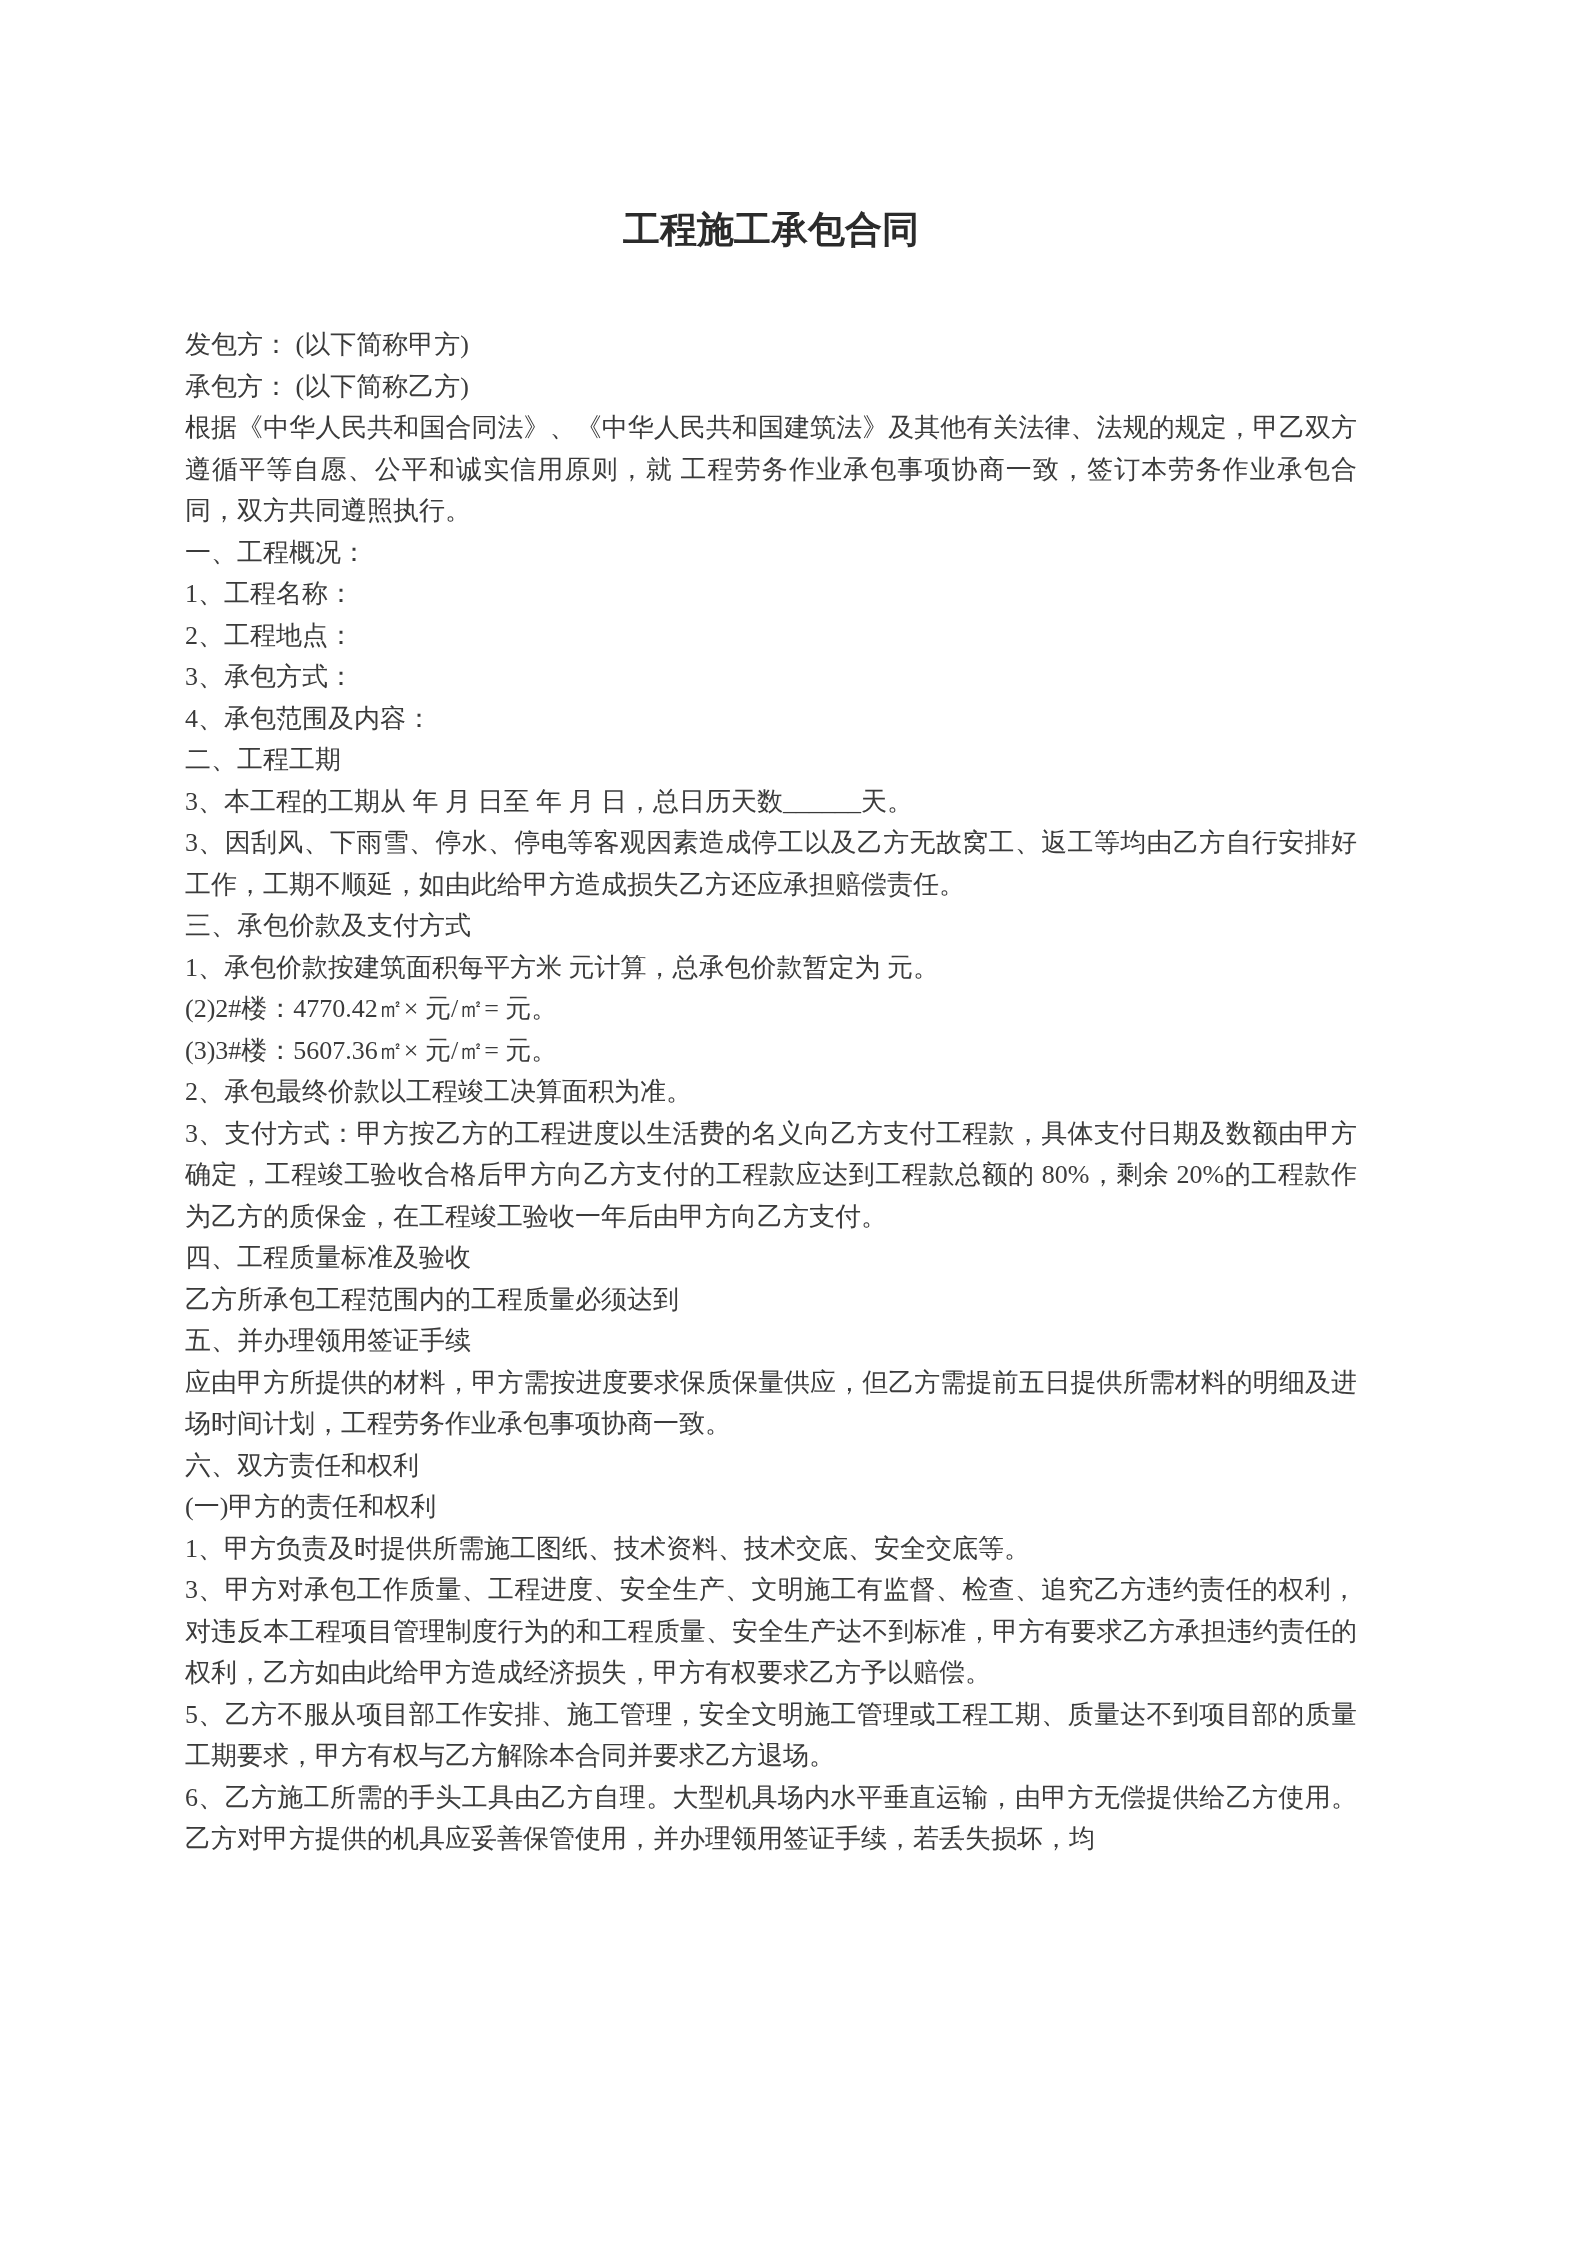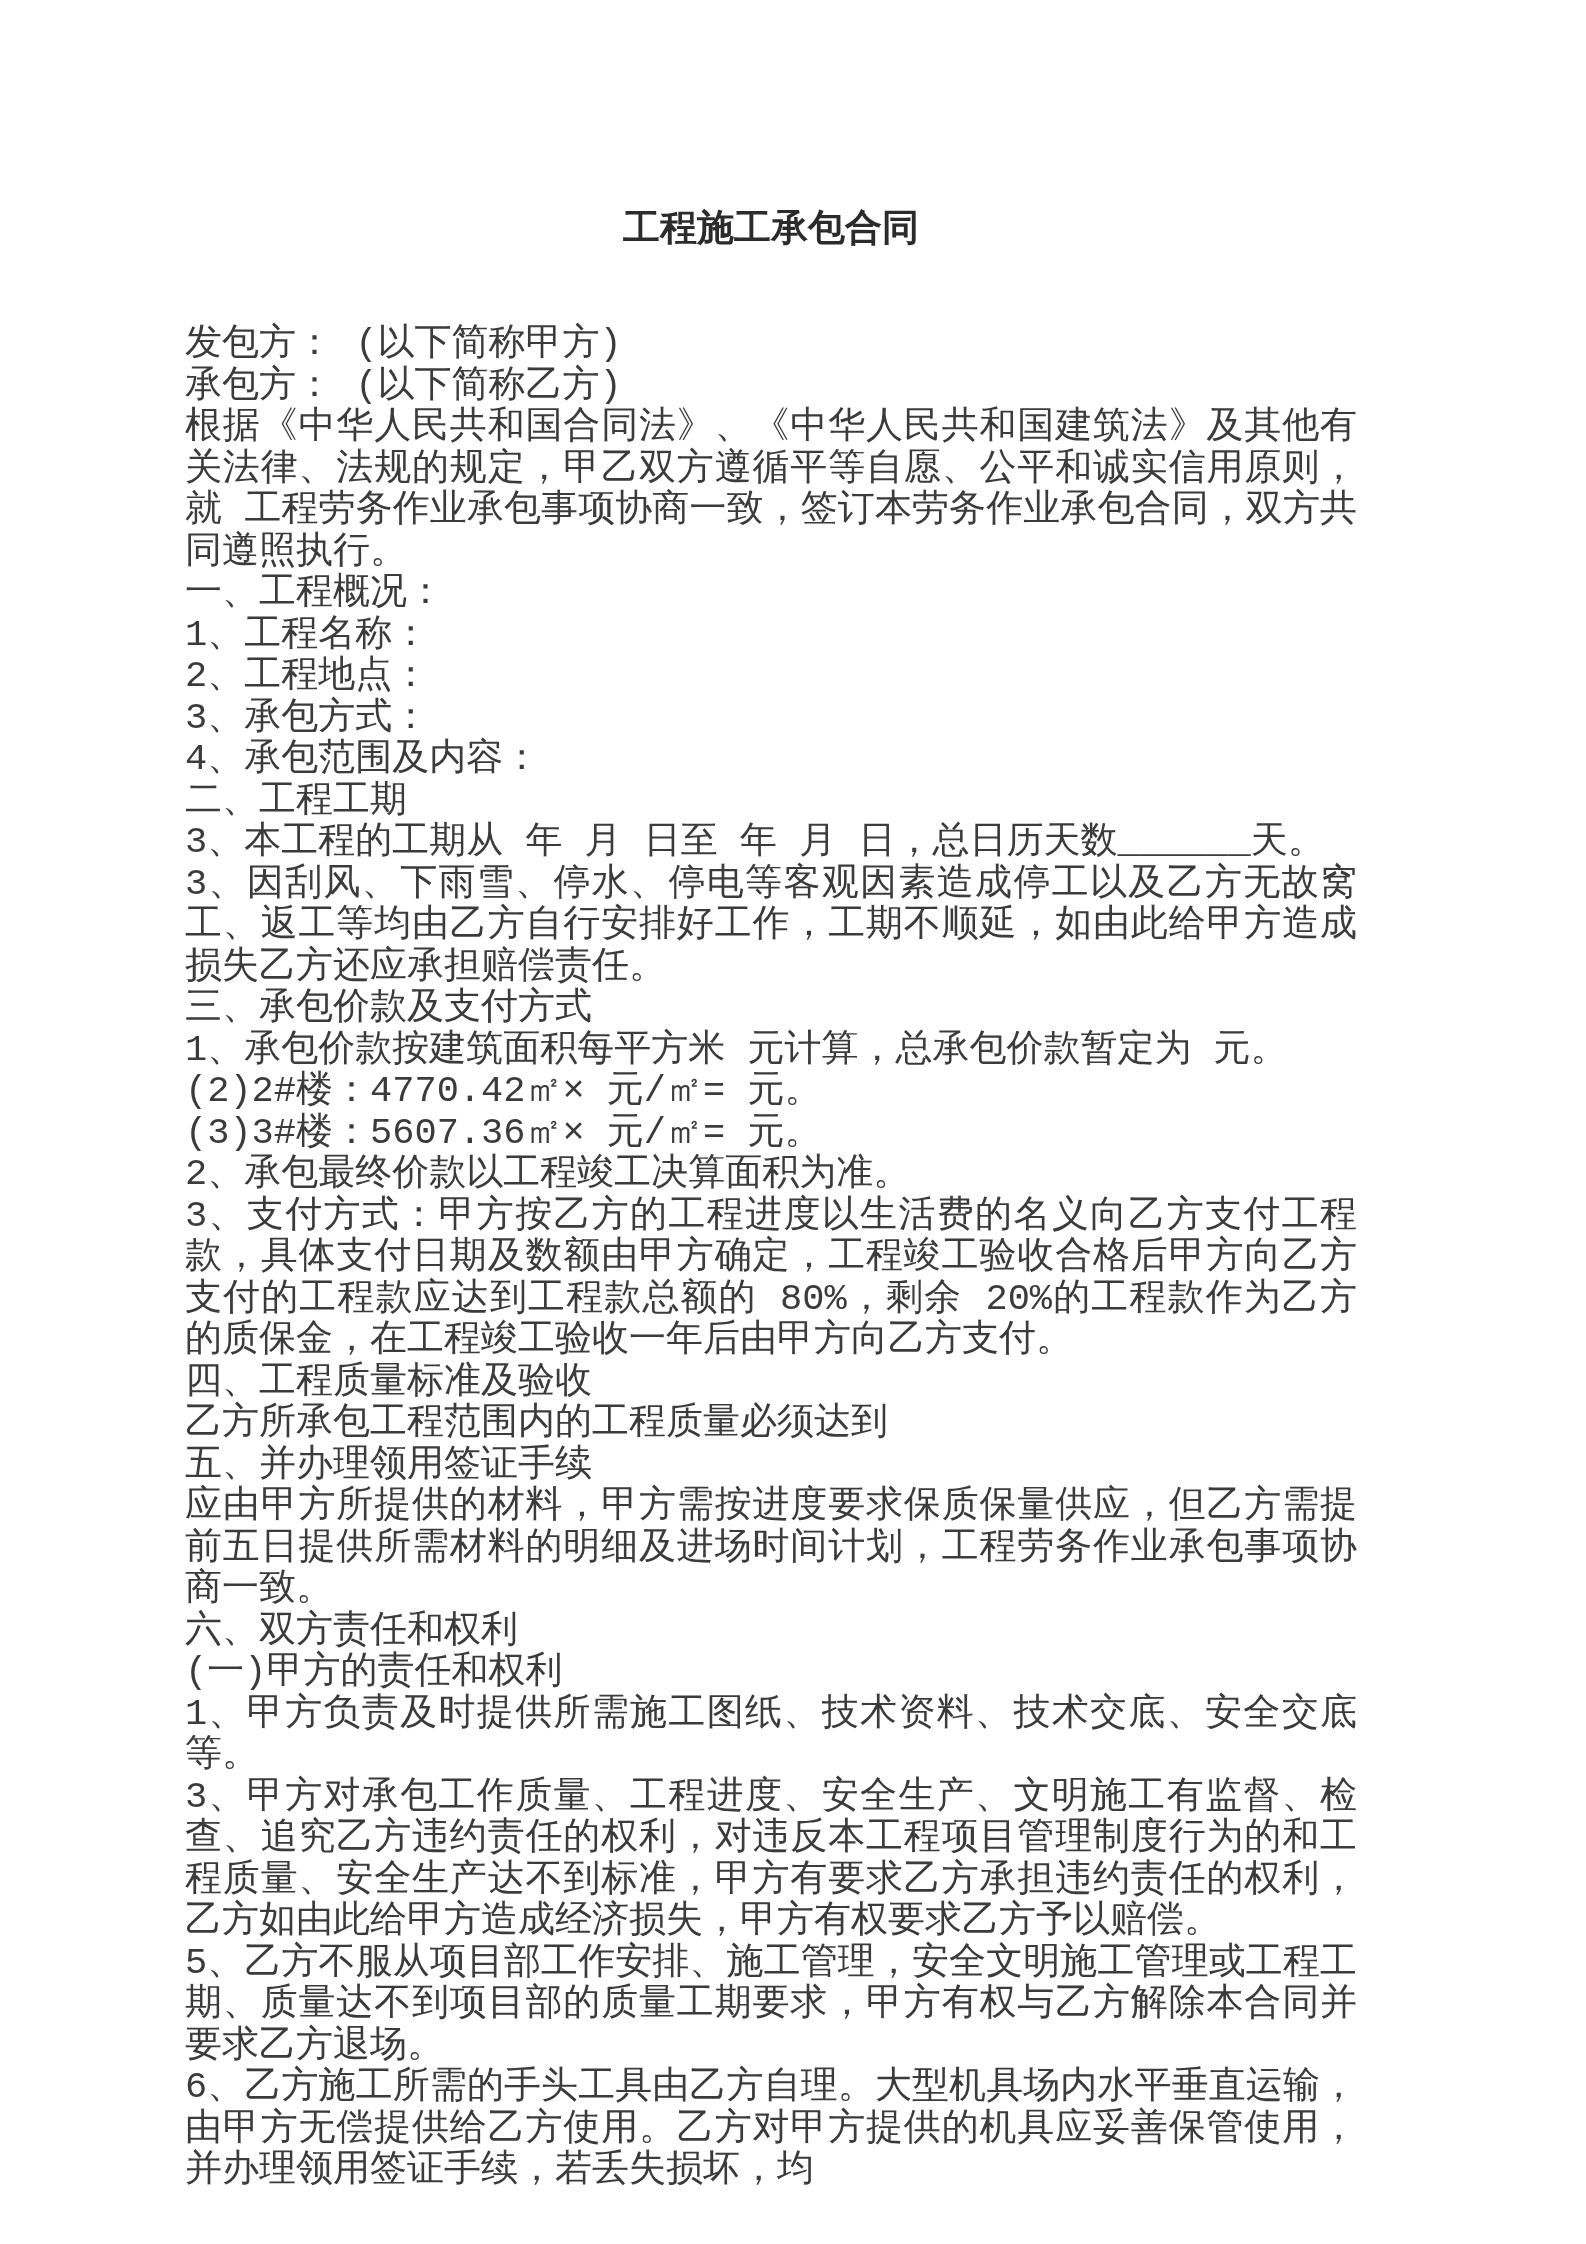--- a/index.html
+++ b/index.html
@@ -6,42 +6,42 @@
     margin: 0;
     padding: 0;
     background: #ffffff;
   }
   .page {
     position: relative;
     width: 1434px;
     height: 2244px;
     background: #ffffff;
     overflow: hidden;
-    font-family: Liberation Mono, monospace;
+    font-family: Liberation Serif, serif;
   }
   .content {
     position: absolute;
     left: 185px;
     top: 208px;
     width: 1172px;
   }
   .doc-title {
     margin: 0 0 72px 0;
     padding: 0;
     font-size: 37px;
     line-height: 44px;
     font-weight: 700;
     text-align: center;
     color: #2b2b2b;
     letter-spacing: 0px;
   }
   .doc-body p {
     margin: 0;
     padding: 0;
-    font-size: 37px;
+    font-size: 26px;
     line-height: 41.5px;
     color: #3b3b3b;
     text-align: justify;
     text-justify: inter-ideograph;
     word-break: break-all;
     overflow-wrap: break-word;
   }
 </style>
 </head>
 <body>

